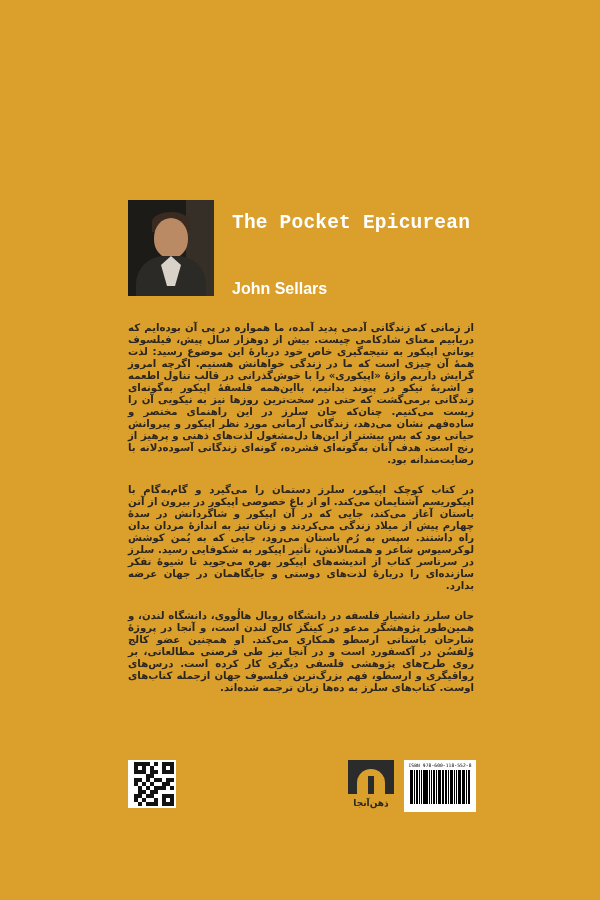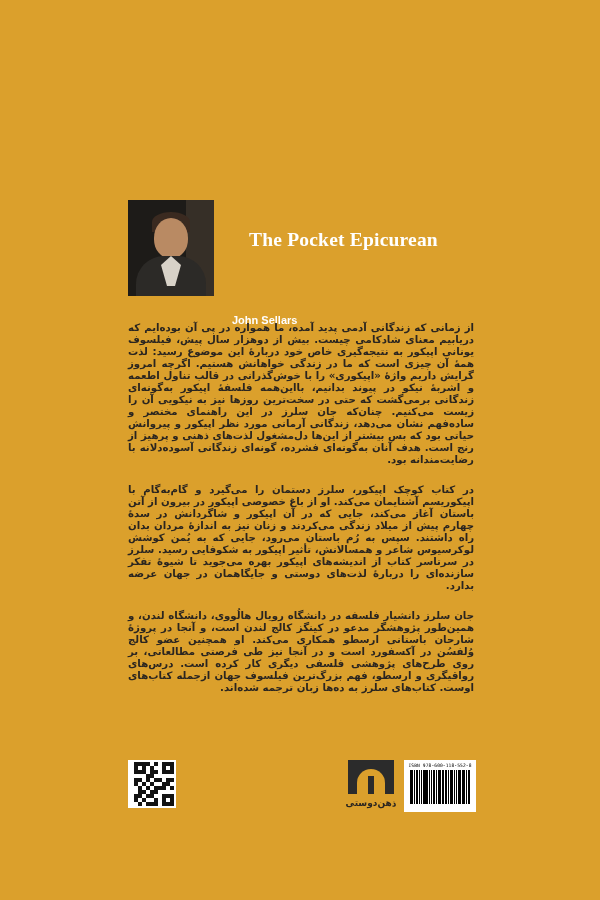--- a/index.html
+++ b/index.html
@@ -90,31 +90,31 @@
 
   .title-wrap {
     position: absolute;
     left: 232px;
     top: 12px;
     width: 340px;
     text-align: left;
     direction: ltr;
   }
   .book-title {
-    font-family: Liberation Serif, serif;
+    font-family: Liberation Mono, monospace;
     font-weight: bold;
     font-size: 19.5px;
     color: #ffffff;
     letter-spacing: .2px;
-    margin: 17px;
+    margin: 0;
   }
   .book-author {
     font-family: "Liberation Sans", sans-serif;
     font-weight: bold;
-    font-size: 11px;
+    font-size: 16px;
     color: #ffffff;
     margin: 0;
     padding-top: 46px;
   }
 
   
   .blurb {
     position: absolute;
     left: 128px;
     top: 322px;
@@ -382,21 +382,21 @@
           <i class="on"></i>
           <i></i>
           <i class="on"></i>
           <i></i>
           <i></i>
       </div>
     </div>
 
     <div class="publisher">
       <div class="logo-box"></div>
-      <div class="pub-name">ذهن‌دوستی</div>
+      <div class="pub-name">ذهن‌آنجا</div>
     </div>
 
     <div class="barcode">
       <div class="isbn-text">ISBN 978-600-118-552-8</div>
       <div class="bars">
         <span style="width:2px"></span>
           <span style="width:1px"></span>
           <span style="width:3px"></span>
         <span style="width:1px"></span>
           <span style="width:2px"></span>

